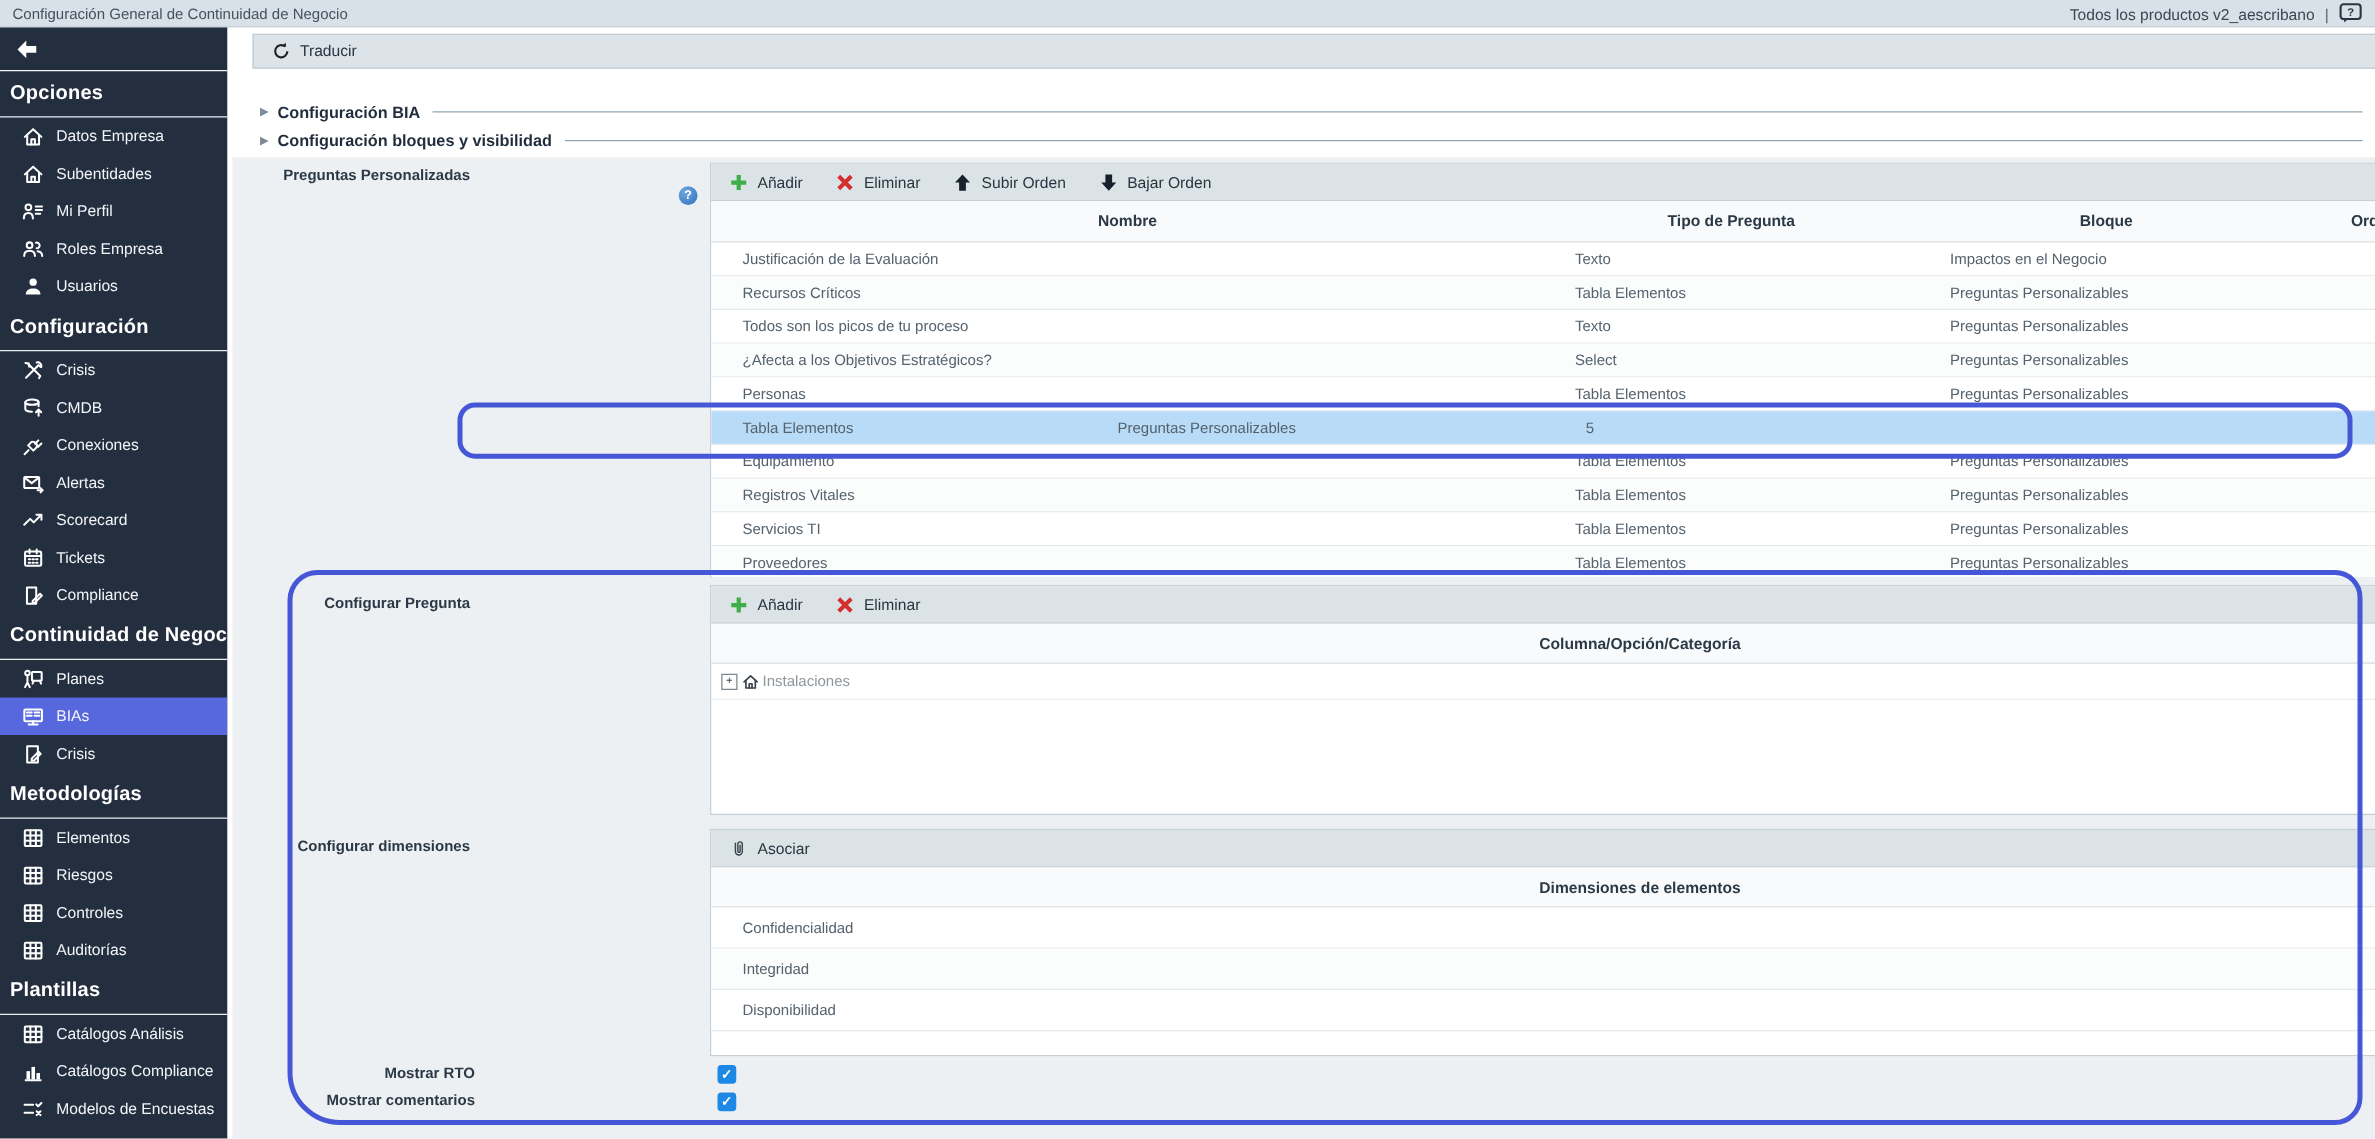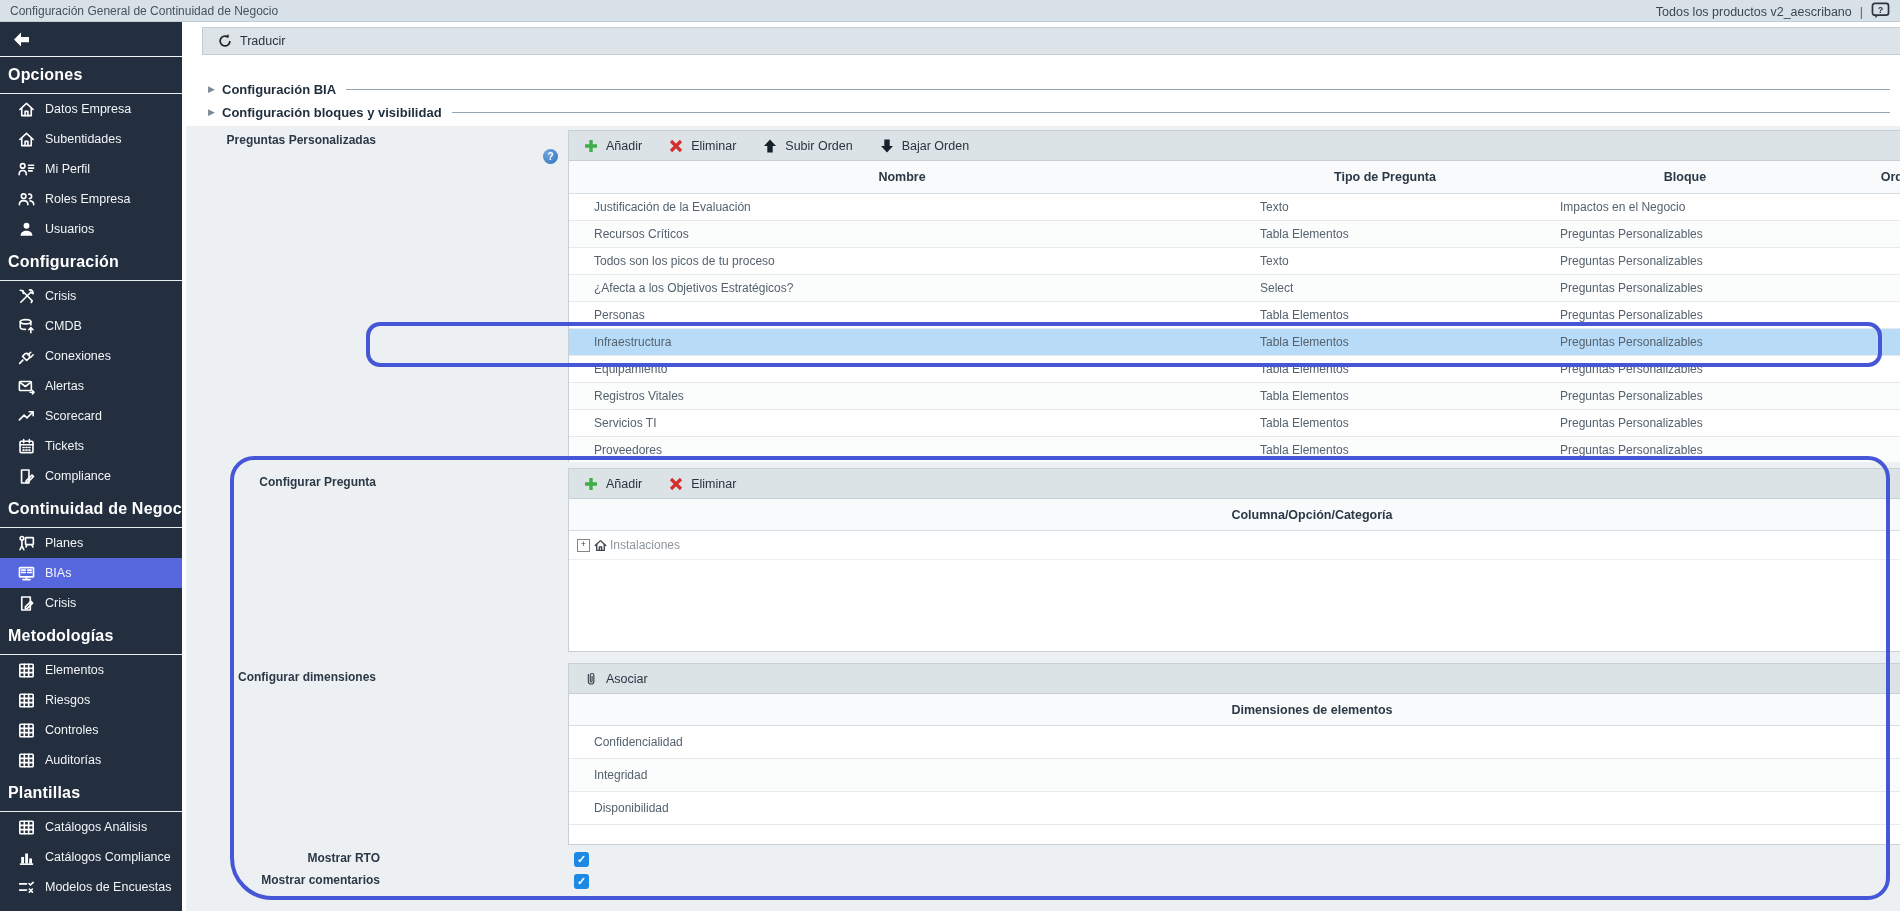--- a/index.html
+++ b/index.html
@@ -447,21 +447,20 @@
             <div class="td col3">Preguntas Personalizables</div>
             <div class="td col4 center">3</div>
           </div>
           <div class="trow">
             <div class="td col1">Personas</div>
             <div class="td col2">Tabla Elementos</div>
             <div class="td col3">Preguntas Personalizables</div>
             <div class="td col4 center">4</div>
           </div>
           <div class="trow selected">
-            <div class="td col1">Infraestructura</div>
             <div class="td col2">Tabla Elementos</div>
             <div class="td col3">Preguntas Personalizables</div>
             <div class="td col4 center">5</div>
           </div>
           <div class="trow">
             <div class="td col1">Equipamiento</div>
             <div class="td col2">Tabla Elementos</div>
             <div class="td col3">Preguntas Personalizables</div>
             <div class="td col4 center">6</div>
           </div>

